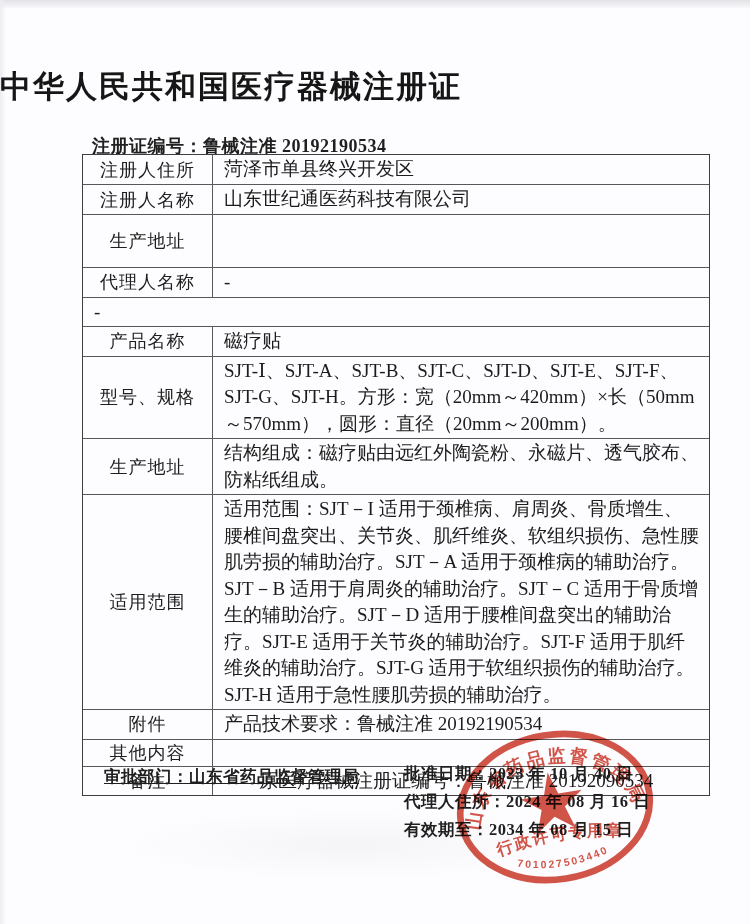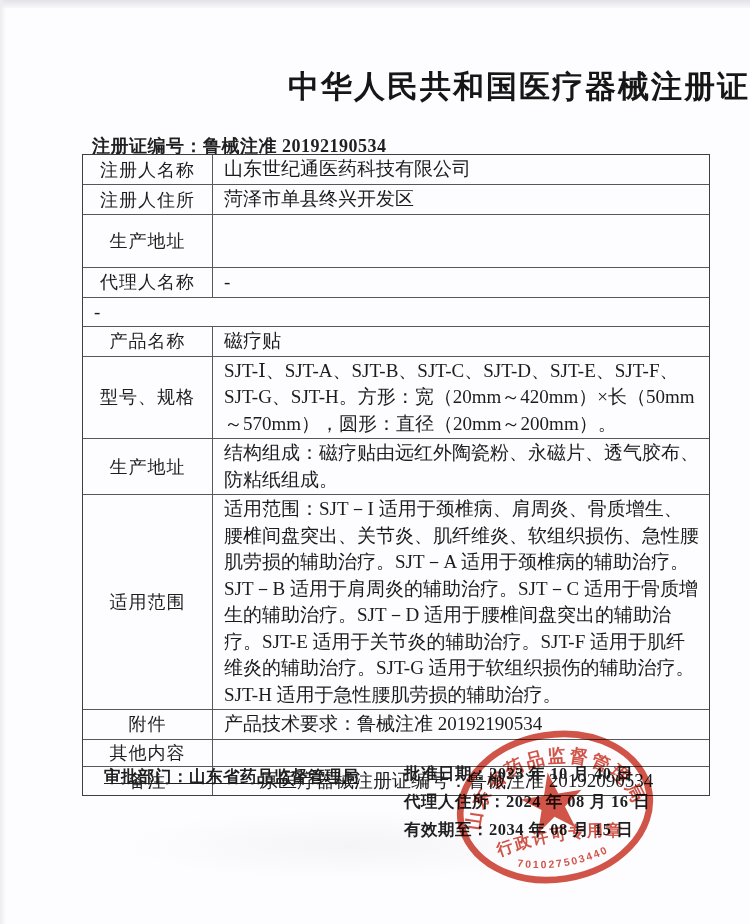--- a/index.html
+++ b/index.html
@@ -11,21 +11,21 @@
   }
   .edge-top{position:absolute;top:0;left:0;right:0;height:8px;
     background:linear-gradient(#e2e2e7,#f8f7fa);}
   .edge-left{position:absolute;top:0;left:0;bottom:0;width:6px;
     background:linear-gradient(90deg,#ededf1,rgba(253,252,254,0));}
   .smudge{position:absolute;left:120px;top:810px;width:460px;height:70px;
     background:radial-gradient(ellipse at center,rgba(110,110,125,0.06),rgba(110,110,125,0) 70%);}
 
   .title{
     position:absolute;top:66px;left:0;width:100%;margin:0;
-    text-align:right;font-size:31px;font-weight:bold;letter-spacing:2px;
+    text-align:left;font-size:31px;font-weight:bold;letter-spacing:2px;
     color:#161616;font-family:"Liberation Sans","DejaVu Sans",sans-serif;
   }
   .regline{
     position:absolute;top:134px;left:92px;font-size:18px;font-weight:600;
     letter-spacing:0.5px;color:#1f1f1f;
   }
 
   .table{
     position:absolute;left:82px;top:154px;width:628px;
     border:1.5px solid #3e3e3e;box-sizing:border-box;background:transparent;
@@ -77,27 +77,27 @@
   <div class="edge-left"></div>
   <div class="smudge"></div>
 
   <h1 class="title">中华人民共和国医疗器械注册证</h1>
 
   <div class="regline">
     <span>注册证编号：</span><span>鲁械注准 20192190534</span>
   </div>
 
   <div class="table">
+    <div class="row r2">
+      <div class="cell label">注册人住所</div>
+      <div class="cell value">菏泽市单县终兴开发区</div>
+    </div>
     <div class="row r1">
       <div class="cell label">注册人名称</div>
       <div class="cell value">山东世纪通医药科技有限公司</div>
-    </div>
-    <div class="row r2">
-      <div class="cell label">注册人住所</div>
-      <div class="cell value">菏泽市单县终兴开发区</div>
     </div>
     <div class="row r3">
       <div class="cell label">生产地址</div>
     </div>
     <div class="row r4">
       <div class="cell label">代理人名称</div>
       <div class="cell value">-</div>
     </div>
     <div class="row r5">
       <div class="cell value">-</div>

